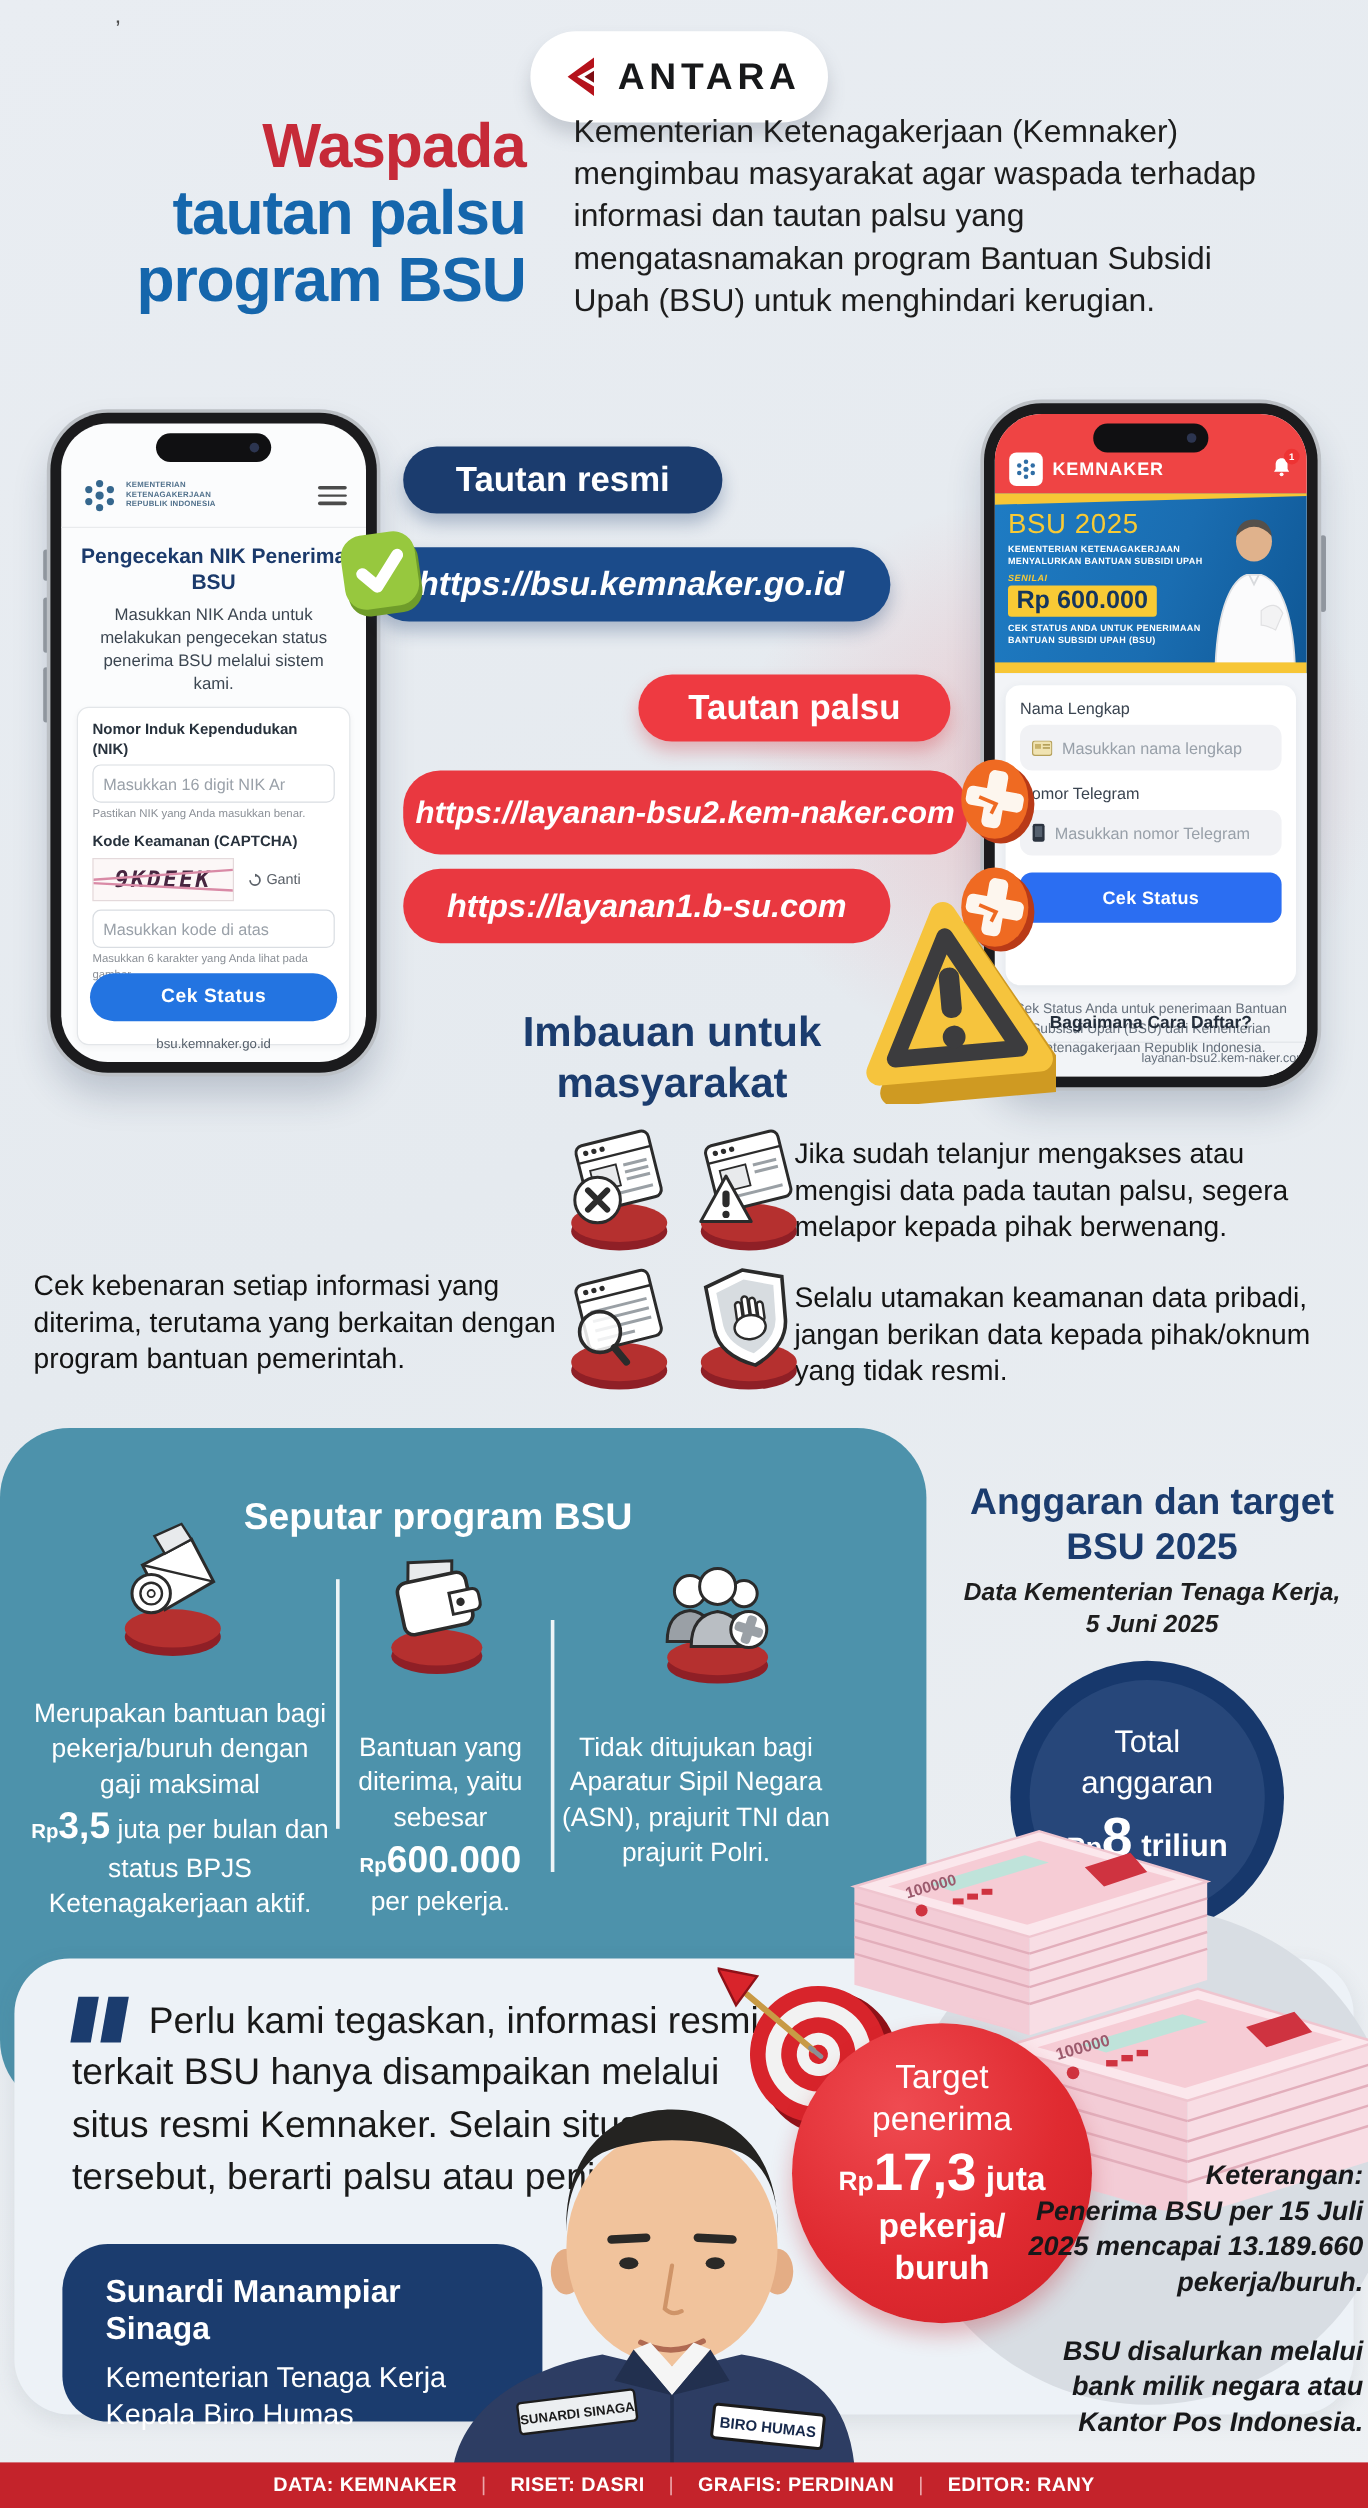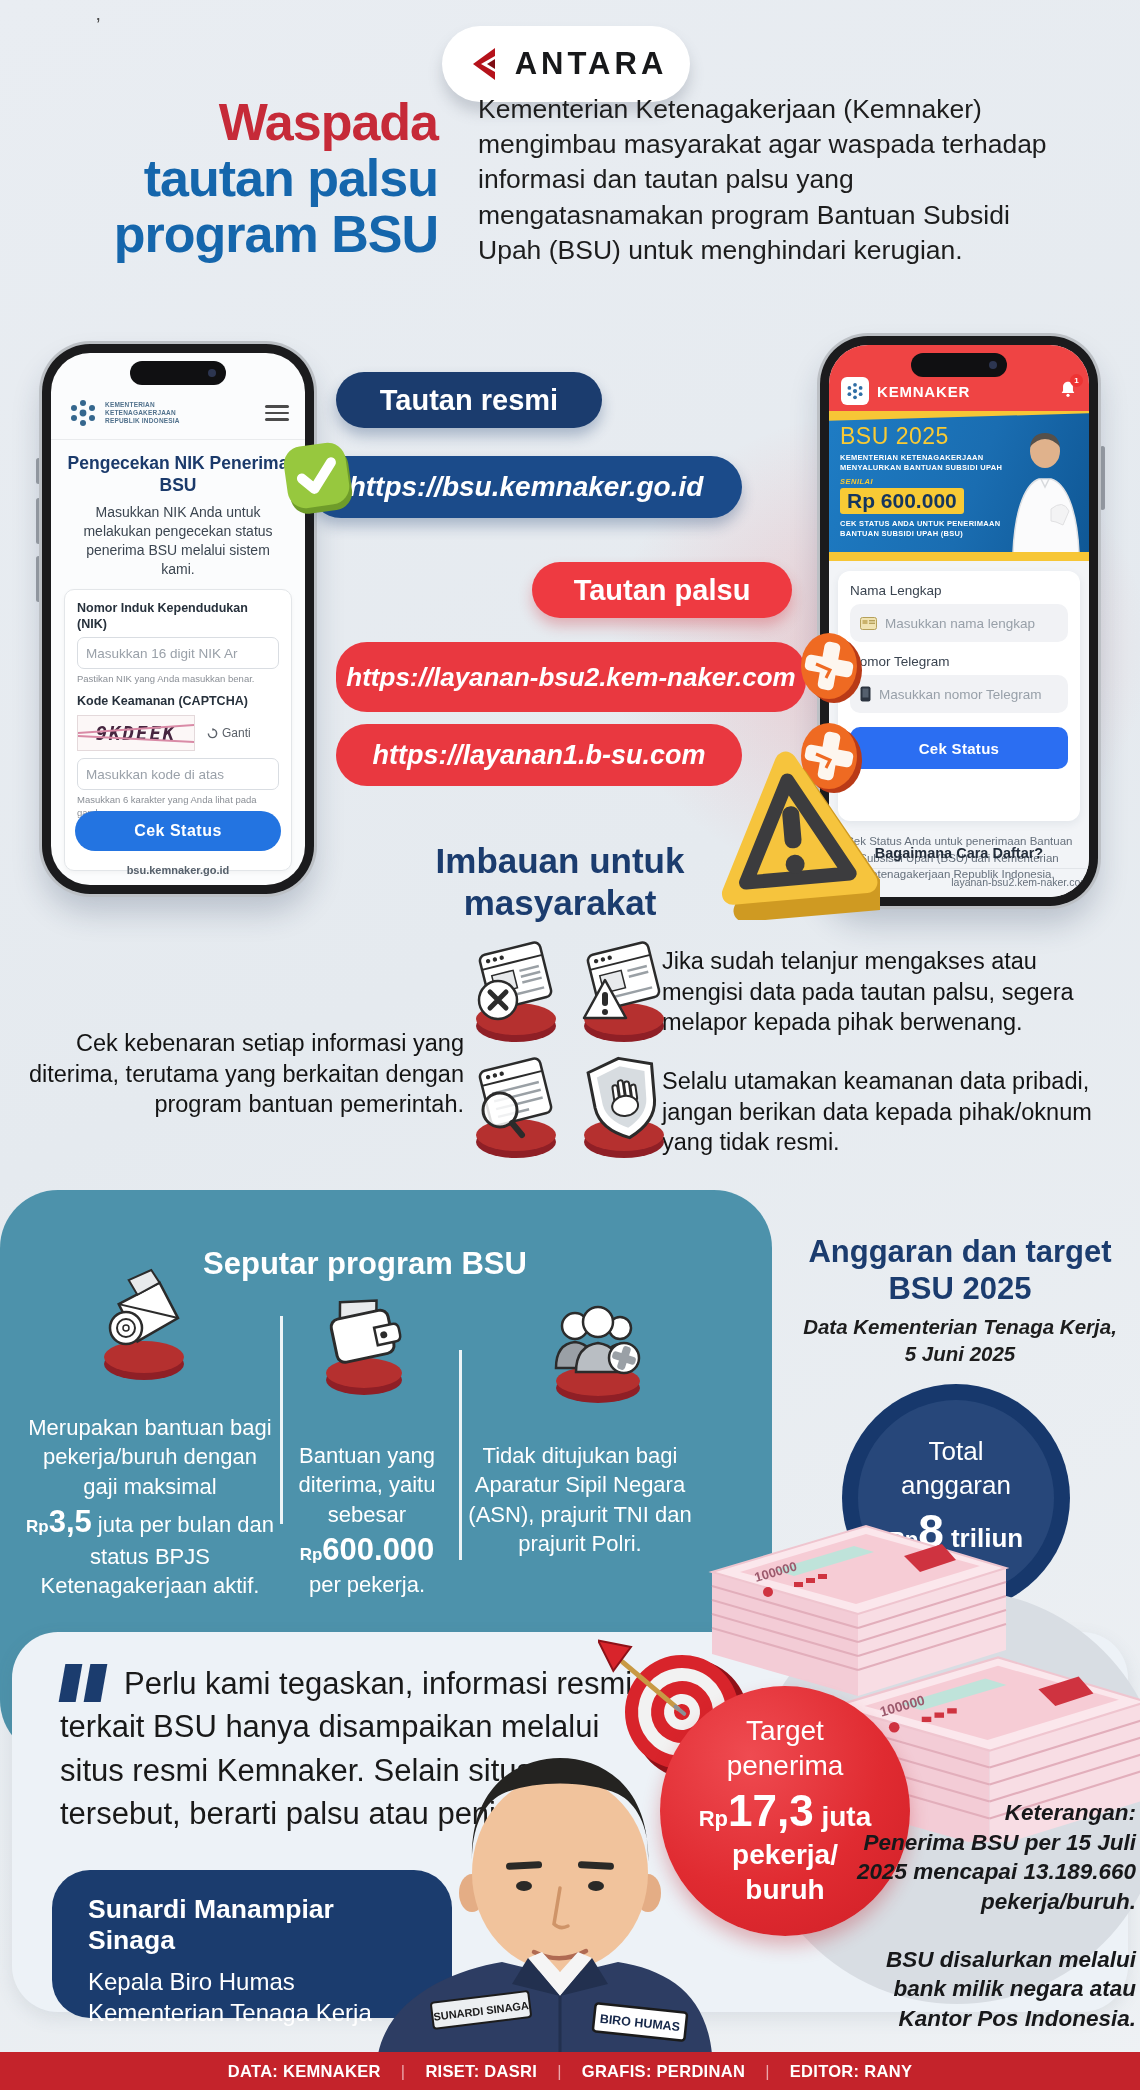--- a/index.html
+++ b/index.html
@@ -57,21 +57,21 @@
     font-family:"DejaVu Sans Mono", monospace; font-weight:700; font-style:italic;
     font-size:19px; letter-spacing:2px; color:#472640; overflow:hidden; }
   .cap-box i { position:absolute; left:-4px; right:-4px; height:1.5px; background:#d98aa6; }
   .cap-box i.l1 { top:12px; transform:rotate(-4deg); }
   .cap-box i.l2 { top:22px; transform:rotate(3deg); }
   .ganti { display:flex; align-items:center; gap:4px; font-size:12px; color:#5a6068; }
   .btn-blue { position:absolute; left:12px; right:12px; bottom:12px; height:40px;
     background:#2374e1; border-radius:20px; color:#fff; font-weight:700; font-size:16px;
     display:flex; align-items:center; justify-content:center; letter-spacing:.5px; }
   .lp-url { position:absolute; left:0; right:0; bottom:9px; text-align:center;
-    font-size:11px; font-weight:700; color:#56606b; }
+    font-size:11px; font-weight:400; color:#56606b; }
 
   .check-badge { left:280px; top:436px; width:80px; height:84px; z-index:4; }
 
   
   .pill { display:flex; align-items:center; justify-content:center; color:#fff;
     font-weight:700; z-index:3; }
   .pill-official-label { left:336px; top:372px; width:266px; height:56px; border-radius:28px;
     background:#1b3c6e; font-size:29px; box-shadow:0 8px 14px rgba(27,60,110,.3); }
   .pill-official-url { left:310px; top:456px; width:432px; height:62px; border-radius:31px;
     background:#1b4b8a; font-size:28px; font-style:italic; box-shadow:0 8px 14px rgba(27,60,110,.3); }
@@ -122,21 +122,21 @@
     font-weight:700; font-size:14.5px; color:#232d3a; }
   .rp-sep { position:absolute; left:0; right:0; bottom:28px; height:1px; background:#e2e5e9; }
   .rp-url { position:absolute; left:0; right:0; bottom:9px; text-align:right; font-size:10.5px; color:#66707c; }
 
   
   .adv-heading { left:330px; top:840px; width:460px; text-align:center;
     font-size:35px; font-weight:800; color:#1b3c6e; line-height:1.2; z-index:1; }
   .adv-text { font-size:23.5px; line-height:1.3; color:#141414; z-index:1; }
   .adv-t1 { left:40px; top:946px; width:424px; text-align:right; }
   .adv-t2 { left:662px; top:946px; width:462px; }
-  .adv-t3 { left:28px; top:1028px; width:436px; text-align:right; }
+  .adv-t3 { left:28px; top:1056px; width:436px; text-align:left; }
   .adv-t4 { left:662px; top:1066px; width:462px; }
   .adv-icon { width:92px; height:112px; z-index:1; }
   .adv-iA { left:470px; top:932px; } .adv-iB { left:578px; top:932px; }
   .adv-iC { left:470px; top:1048px; } .adv-iD { left:578px; top:1048px; }
 
   
   .teal-panel { left:0; top:1190px; width:772px; height:568px; background:#4d92ab; border-radius:58px; z-index:0; }
   .prog-heading { left:150px; top:1246px; width:430px; text-align:center;
     color:#fff; font-size:31px; font-weight:800; z-index:1; }
   .prog-divider { width:2.5px; background:rgba(255,255,255,.9); z-index:1; }
@@ -626,22 +626,22 @@
   </div>
 
   <div class="abs quote-mark">
       <i></i>
       <i></i>
     </div>
   <div class="abs quote-text">Perlu kami tegaskan, informasi resmi terkait BSU hanya disampaikan melalui situs resmi Kemnaker. Selain situs tersebut, berarti palsu atau penipuan."</div>
   <div class="abs name-box">
     <div class="nb-name">Sunardi Manampiar Sinaga</div>
     <div class="nb-title">
+      <div>Kementerian Tenaga Kerja</div>
       <div>Kepala Biro Humas</div>
-      <div>Kementerian Tenaga Kerja</div>
     </div>
   </div>
 
   <svg class="abs man-svg" viewBox="0 0 392 316">
     <ellipse cx="152" cy="155" rx="13" ry="19" fill="#e4ad85"></ellipse>
     <ellipse cx="328" cy="155" rx="13" ry="19" fill="#e4ad85"></ellipse>
     <rect x="212" y="200" width="56" height="44" fill="#e8b58c"></rect>
     <ellipse cx="240" cy="135" rx="88" ry="98" fill="#f1c39c"></ellipse>
     <path d="M152 122 C150 48 198 20 240 20 C284 20 330 50 328 124 C330 92 318 66 298 56 C268 42 212 42 182 56 C162 66 152 92 152 122 Z" fill="#242321"></path>
     <g fill="#2a2927">

